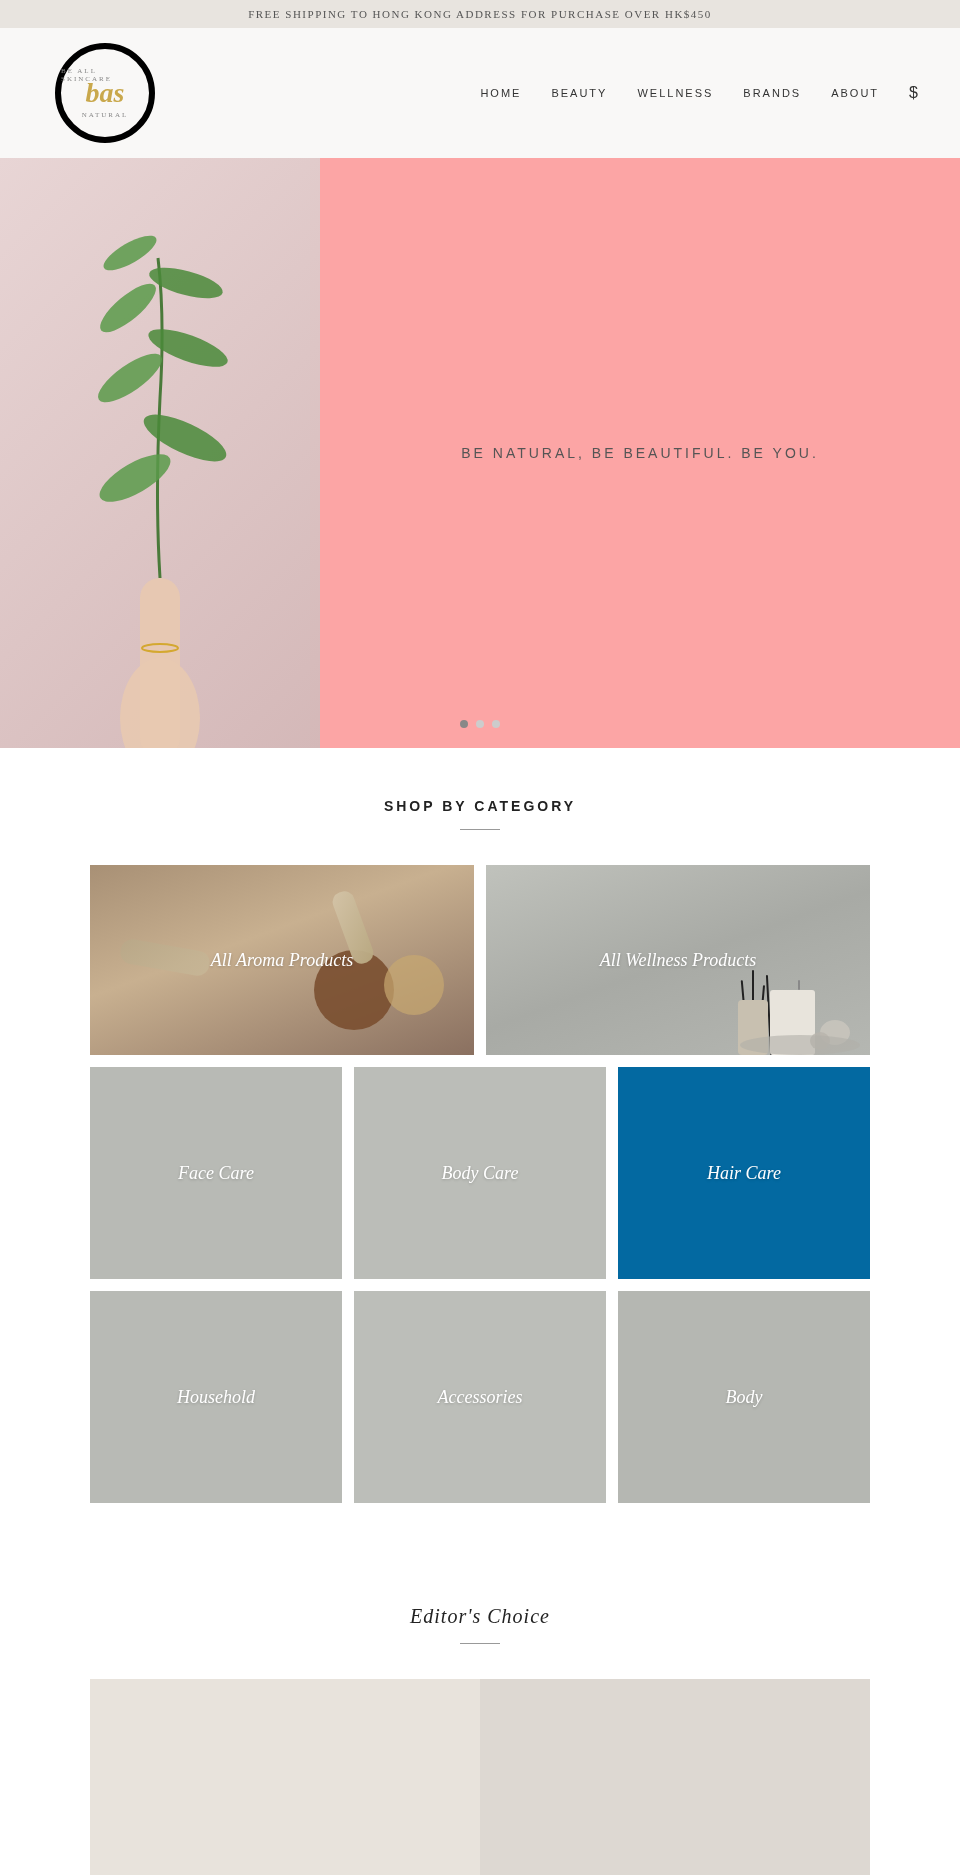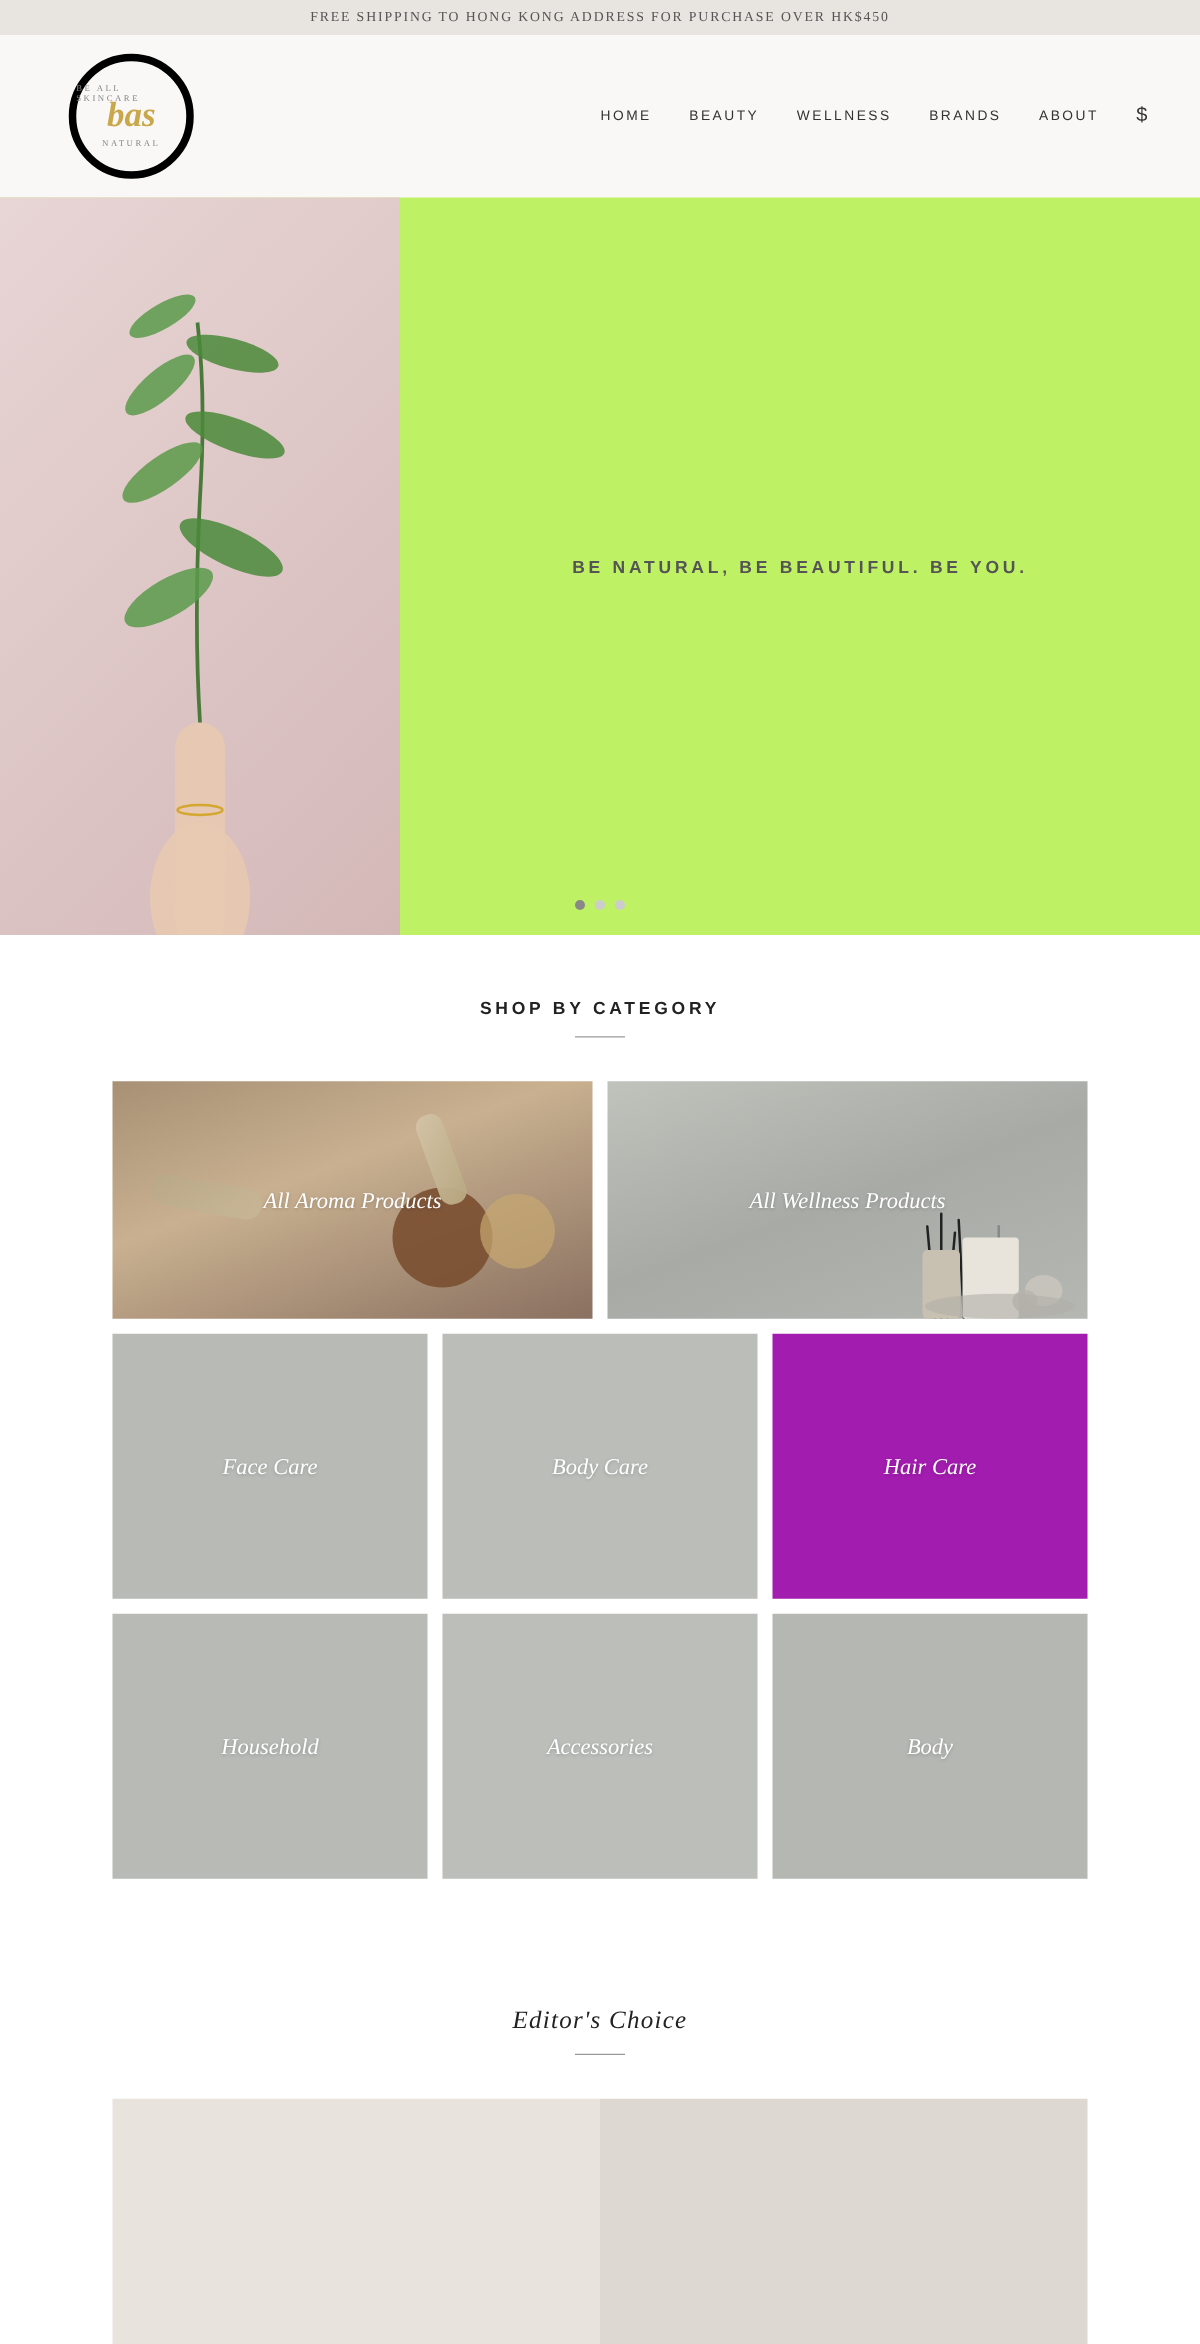--- a/index.html
+++ b/index.html
@@ -80,23 +80,22 @@
       text-transform: uppercase;
     }
     .nav a.cart-icon {
       font-size: 16px;
     }
 
     
     .hero {
       display: flex;
       height: 590px;
-      background: #bef264;
-      position: relative;
-      font-weight: bold;
+      background: #fca5a5;
+      position: relative;
     }
     .hero-image {
       width: 320px;
       height: 100%;
       background: #e8d5d5;
       display: flex;
       align-items: flex-end;
       justify-content: center;
       overflow: hidden;
       position: relative;
@@ -209,21 +208,21 @@
       font-style: italic;
       text-shadow: 0 1px 3px rgba(0,0,0,0.2);
     }
     .bg-face {
       background: #b8bab5;
     }
     .bg-body {
       background: #bbbdb8;
     }
     .bg-hair {
-      background: #a21caf;
+      background: #0369a1;
     }
     .bg-household {
       background: #b8bab5;
       padding-left: 40px;
     }
     .bg-accessories {
       background: #bcbeb9;
     }
     .bg-aroma {
       background: #b5b7b2;

